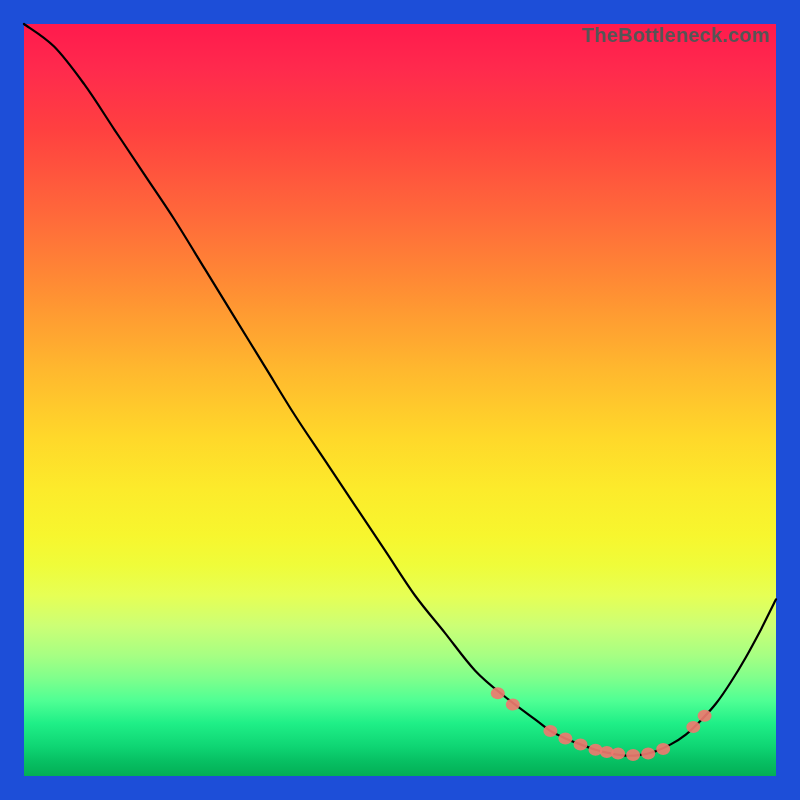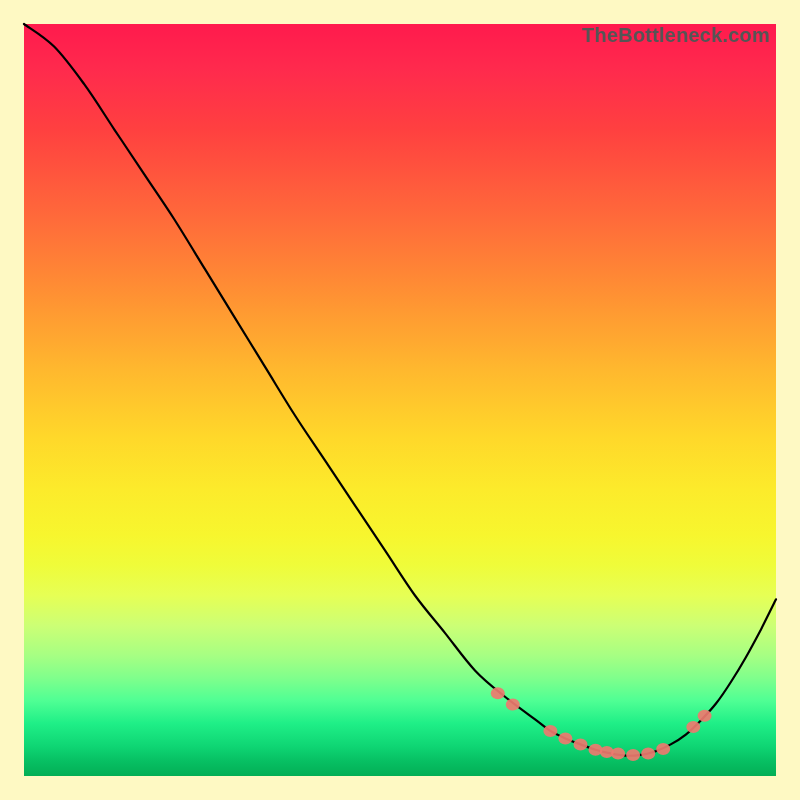--- a/index.html
+++ b/index.html
@@ -8,21 +8,21 @@
     width: 800px;
     height: 800px;
     background: #000;
     overflow: hidden;
     font-family: Arial, Helvetica, sans-serif;
   }
   .frame {
     position: relative;
     width: 800px;
     height: 800px;
-    background: #fef9c3;
+    background: #1d4ed8;
   }
   .plot-area {
     position: absolute;
     left: 24px;
     top: 24px;
     width: 752px;
     height: 752px;
     background: linear-gradient(
       to bottom,
       #ff1a4d 0%,

